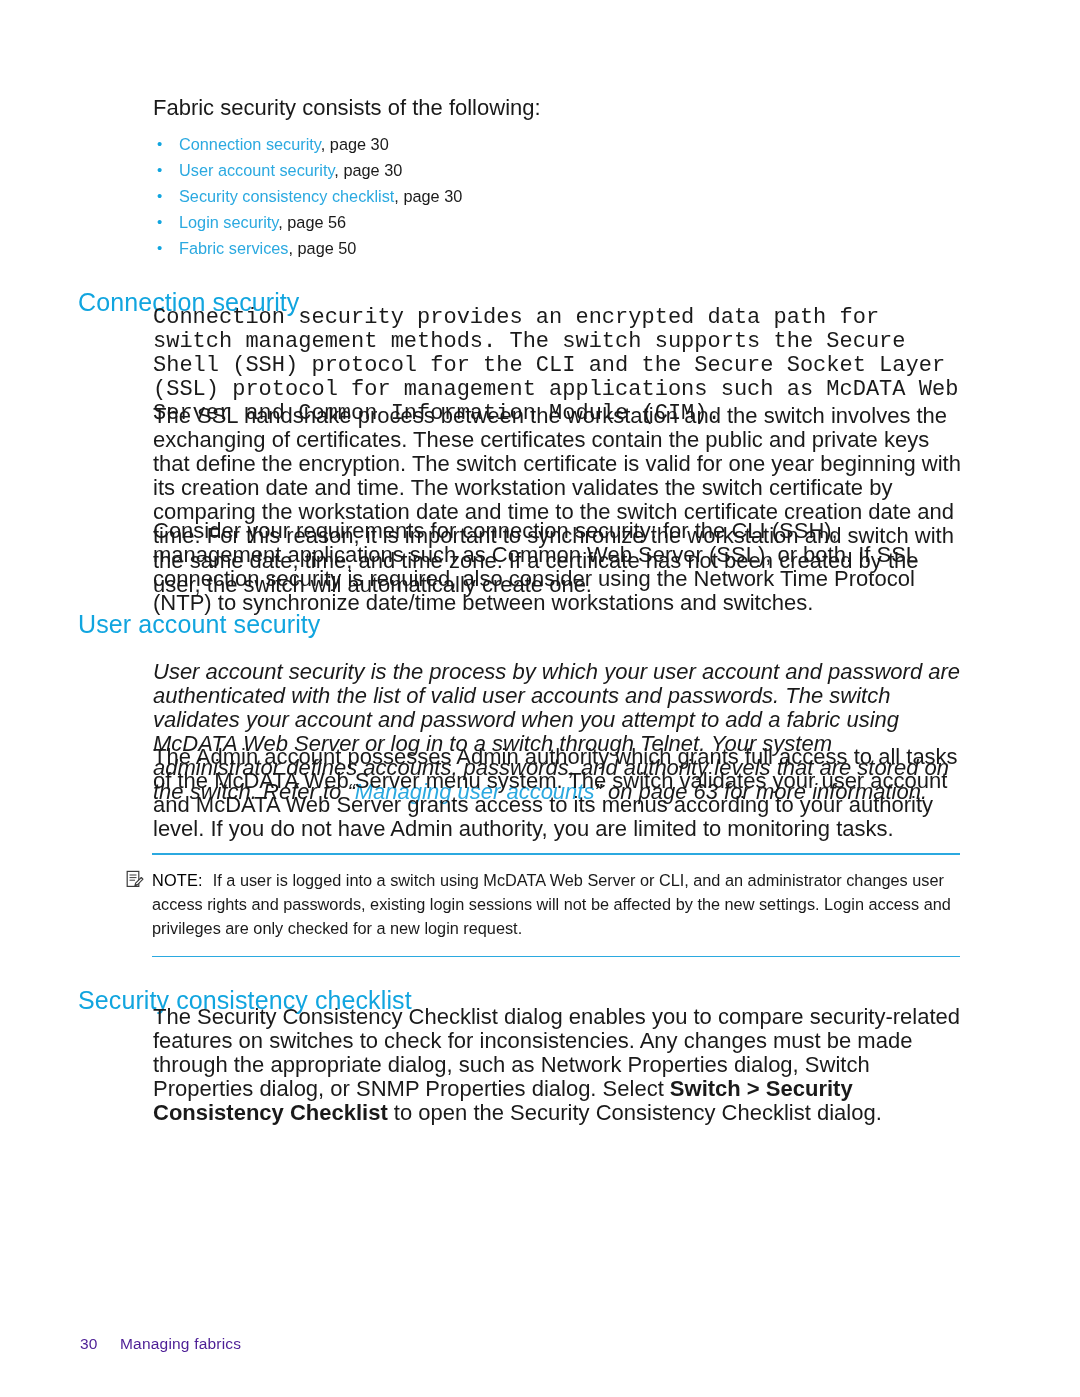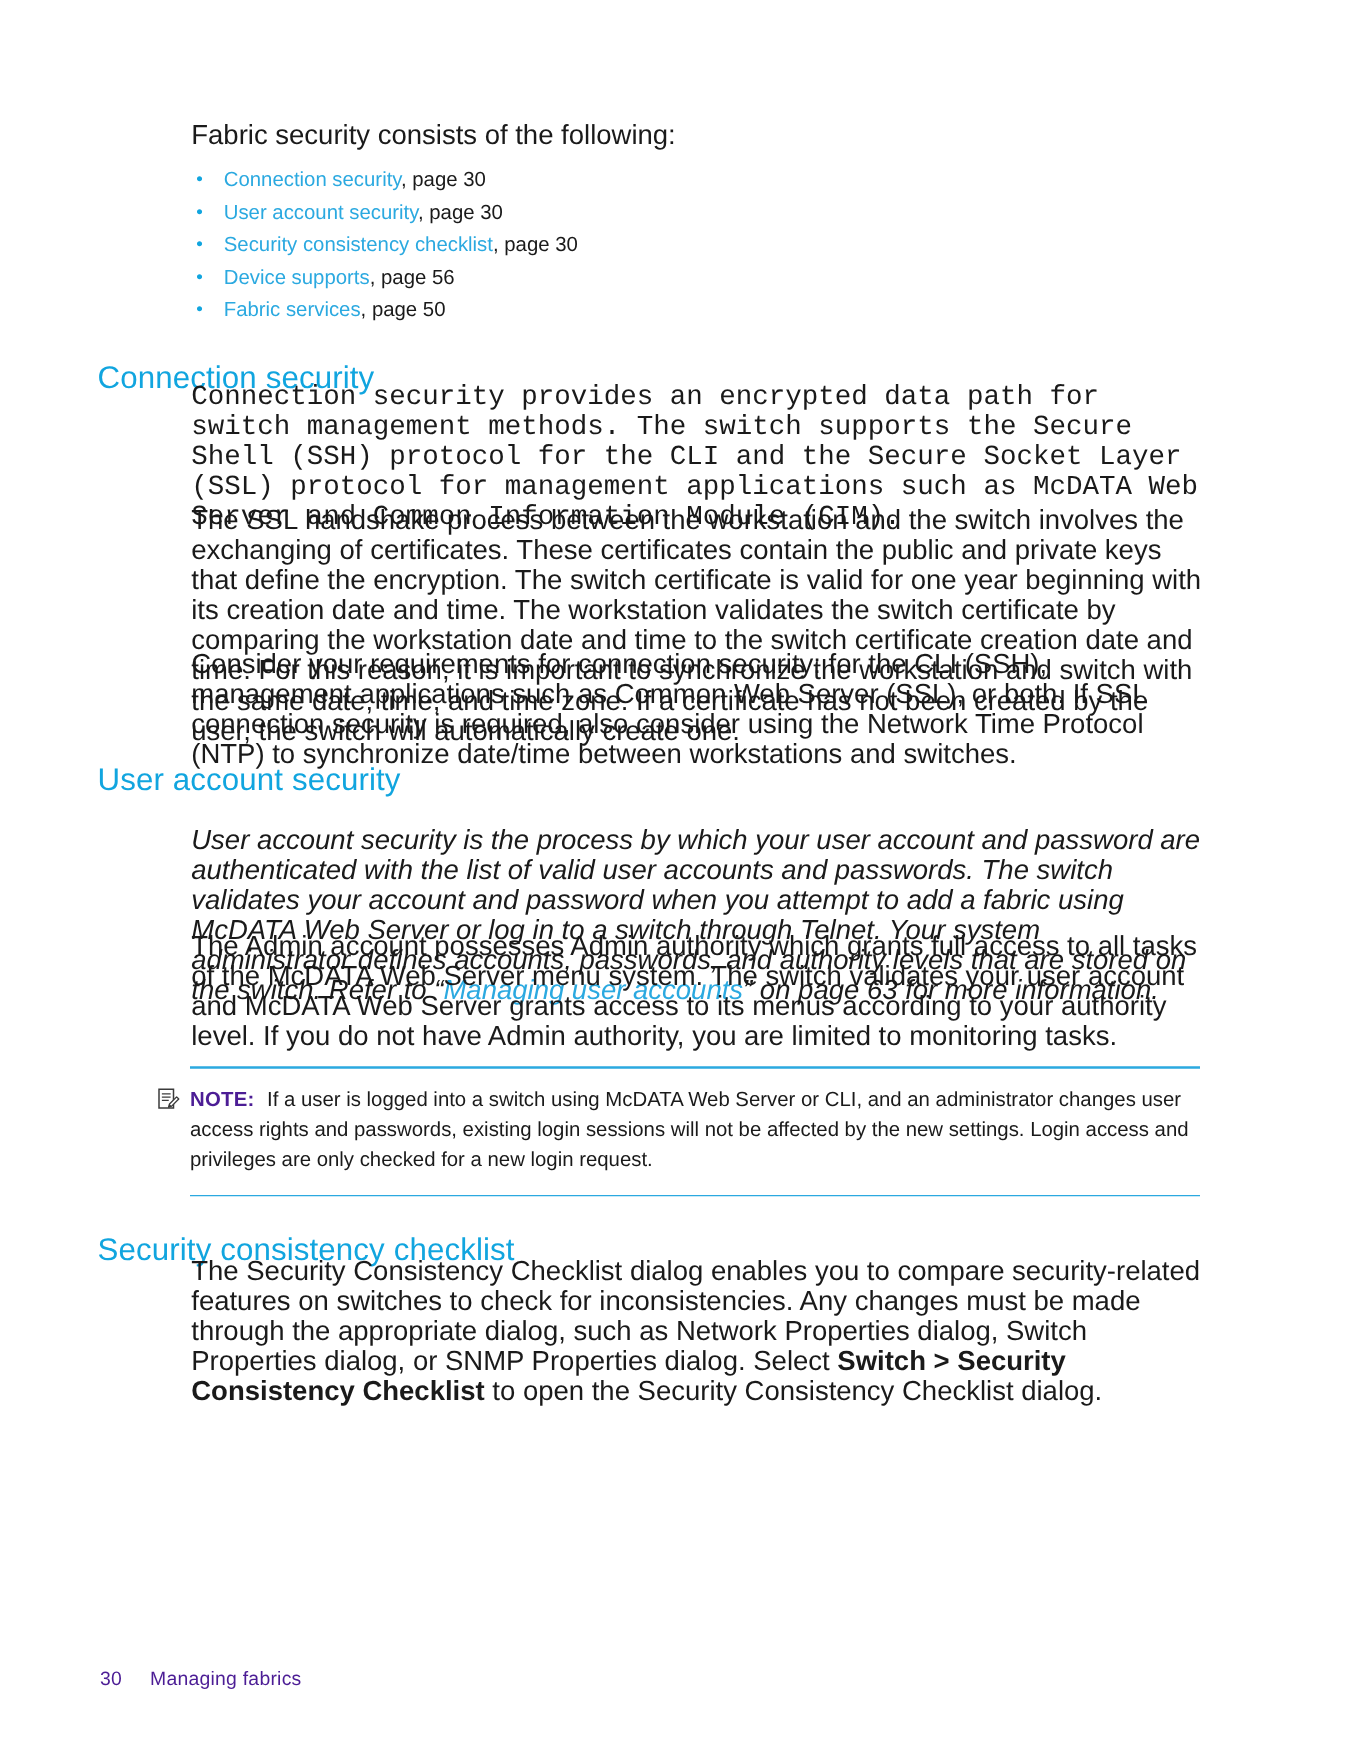--- a/index.html
+++ b/index.html
@@ -104,22 +104,22 @@
     color: #1a1a1a;
   }
   .note-icon {
     position: absolute;
     left: -26px;
     top: 15px;
     width: 18px;
     height: 18px;
   }
   .note-label {
-    color: #4c1d95;
-    font-weight: bold;
+    color: #000000;
+    font-weight: normal;
     letter-spacing: 0.2px;
   }
   .note-gap { display: inline-block; width: 10px; }
 
   
   .footer {
     position: absolute;
     left: 80px;
     top: 1335px;
     font-size: 15.5px;
@@ -142,21 +142,21 @@
     <div class="bullet-row">
       <span class="bullet-dot">•</span><span class="lnk">Connection security</span><span>, page 30</span>
     </div>
     <div class="bullet-row">
       <span class="bullet-dot">•</span><span class="lnk">User account security</span><span>, page 30</span>
     </div>
     <div class="bullet-row">
       <span class="bullet-dot">•</span><span class="lnk">Security consistency checklist</span><span>, page 30</span>
     </div>
     <div class="bullet-row">
-      <span class="bullet-dot">•</span><span class="lnk">Device supports</span><span>, page 56</span>
+      <span class="bullet-dot">•</span><span class="lnk">Login security</span><span>, page 56</span>
     </div>
     <div class="bullet-row">
       <span class="bullet-dot">•</span><span class="lnk">Fabric services</span><span>, page 50</span>
     </div>
   </div>
 
   <h2 class="h2 h2-connection">Connection security</h2>
   <div class="body p-conn-1">Connection security provides an encrypted data path for switch management methods. The switch supports the Secure Shell (SSH) protocol for the CLI and the Secure Socket Layer (SSL) protocol for management applications such as McDATA Web Server and Common Information Module (CIM).</div>
   <div class="body p-conn-2">The SSL handshake process between the workstation and the switch involves the exchanging of certificates. These certificates contain the public and private keys that define the encryption. The switch certificate is valid for one year beginning with its creation date and time. The workstation validates the switch certificate by comparing the workstation date and time to the switch certificate creation date and time. For this reason, it is important to synchronize the workstation and switch with the same date, time, and time zone. If a certificate has not been created by the user, the switch will automatically create one.</div>
   <div class="body p-conn-3">Consider your requirements for connection security: for the CLI (SSH), management applications such as Common Web Server (SSL), or both. If SSL connection security is required, also consider using the Network Time Protocol (NTP) to synchronize date/time between workstations and switches.</div>

